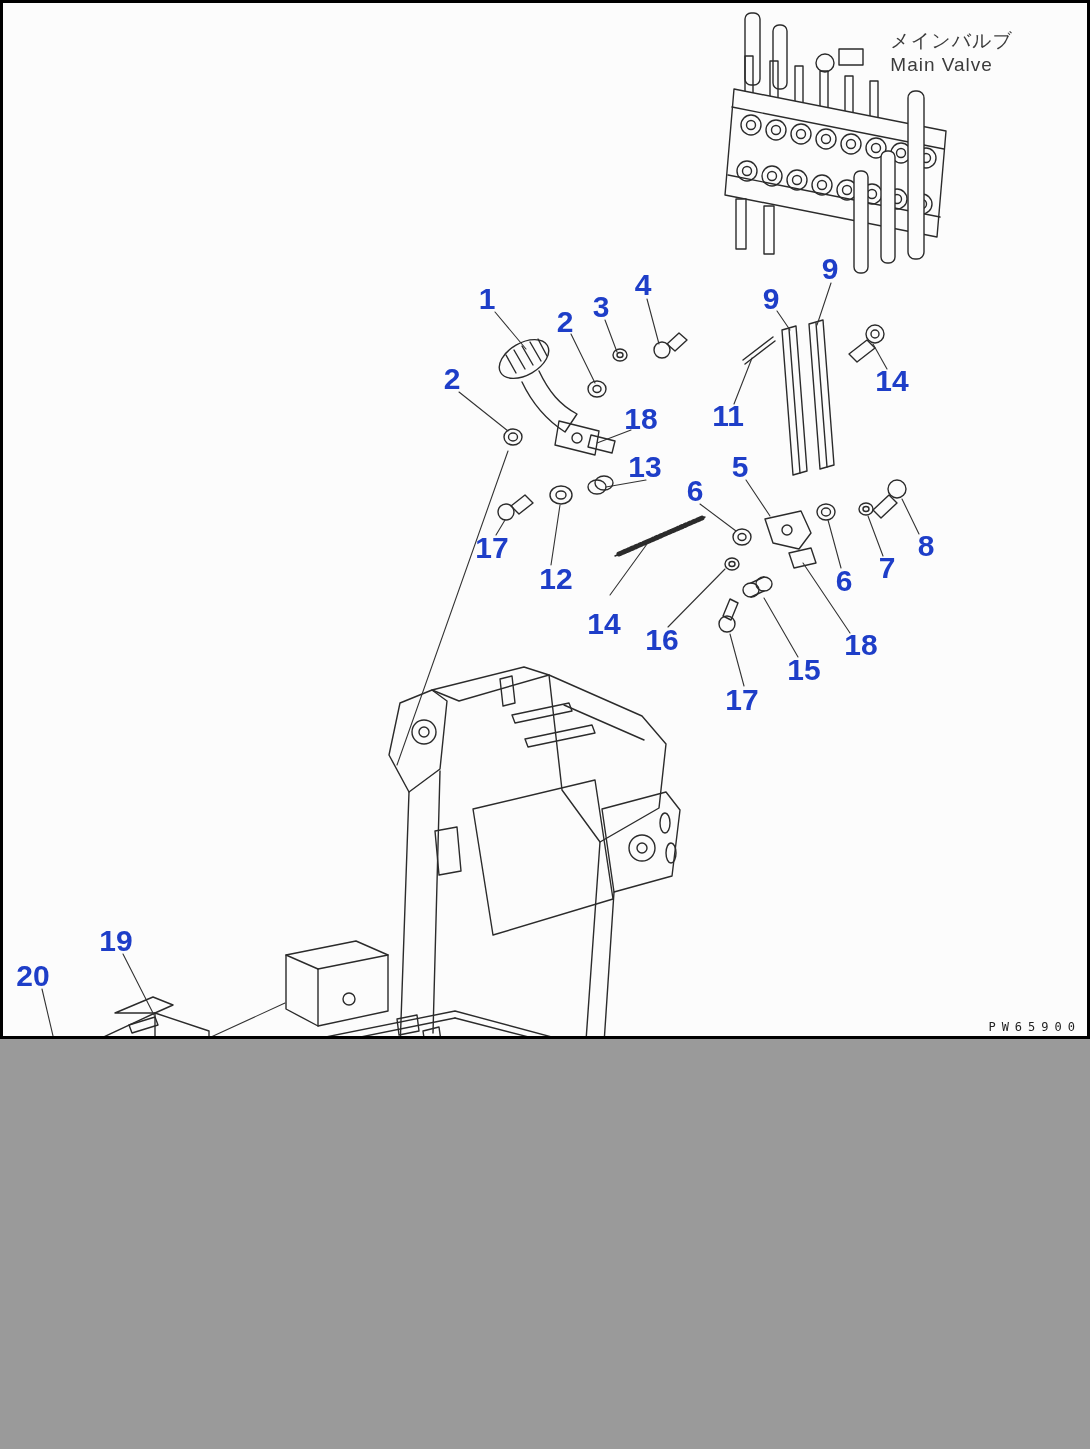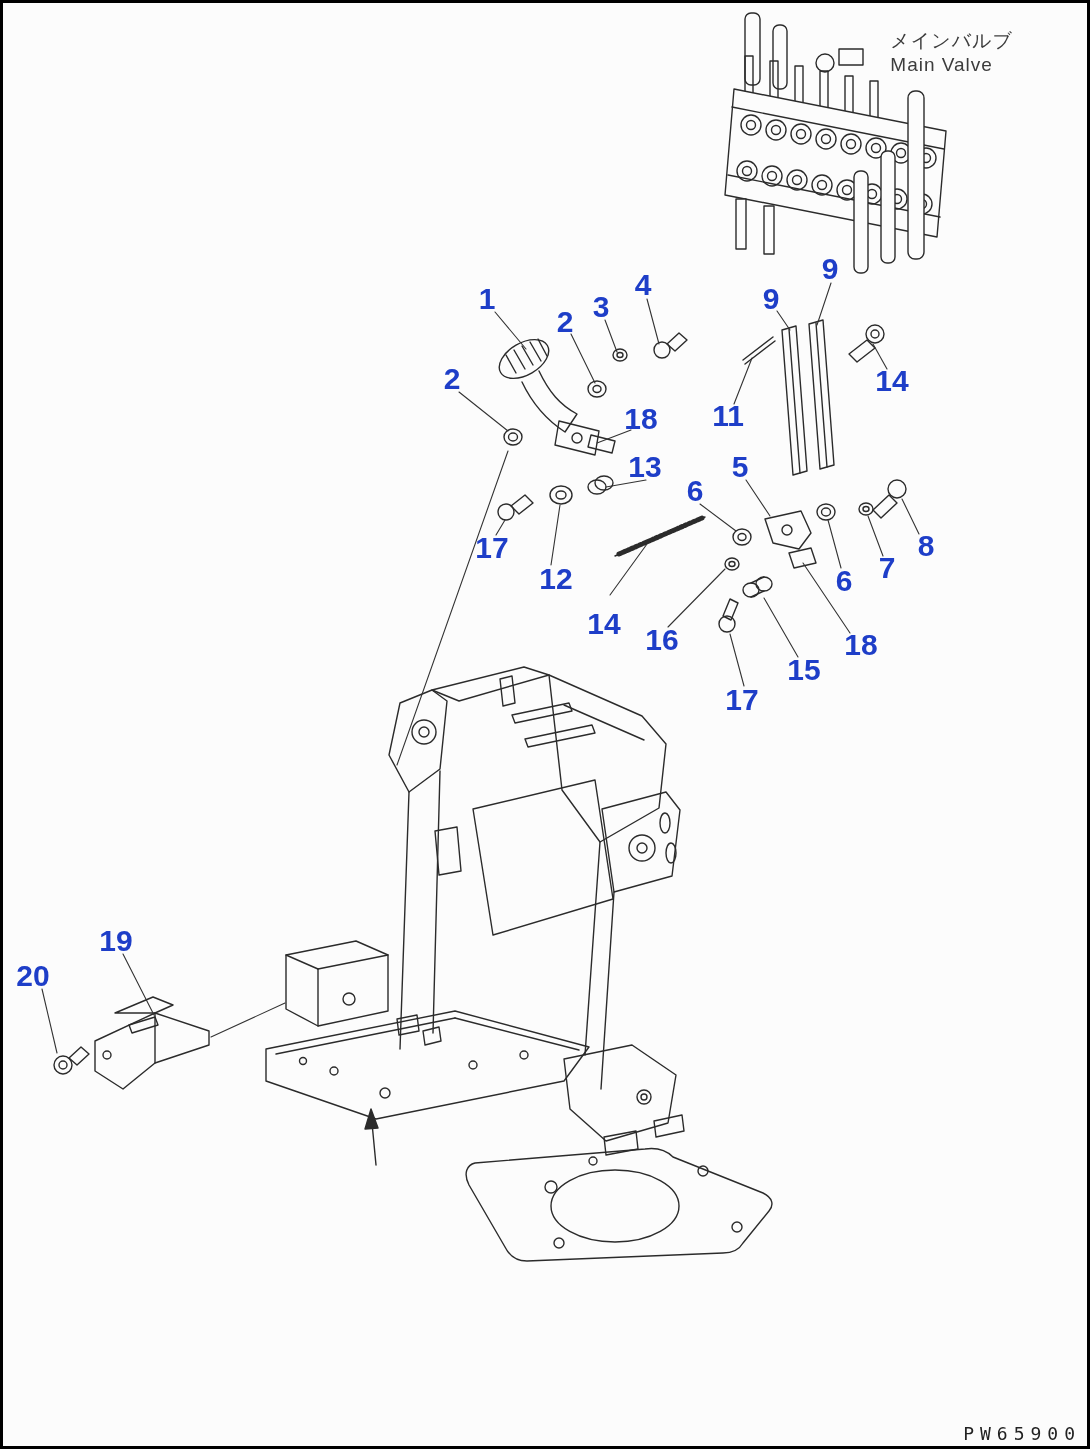--- a/index.html
+++ b/index.html
@@ -1,19 +1,19 @@
 <!DOCTYPE html>
 <html><head>
 <meta charset="utf-8">
 <style>
   * { margin:0; padding:0; box-sizing:border-box; }
   html,body { background:#9a9a9a; }
   body { font-family:"Liberation Sans","DejaVu Sans",sans-serif; }
   .page {
-    position:relative; width:1090px; height:1449px;
+    position:relative; width:1090px; height:1039px;
     background:#fcfcfc; border:3px solid #000; overflow:hidden;
   }
   .drawing { position:absolute; left:0; top:0; width:1090px; height:1449px; }
   .callout {
     position:absolute; transform:translate(-50%,-50%);
     font-family:"Liberation Sans","DejaVu Sans",sans-serif;
     font-weight:bold; font-size:30px; line-height:1; cursor:pointer;
     user-select:none;
   }
   .title-block {
@@ -21,21 +21,21 @@
     font-size:19px; color:#3c3c3c; letter-spacing:1px; line-height:1.25;
   }
   .ref-note {
     position:absolute; left:236px; top:1238px;
     font-size:21px; color:#2e2e2e; letter-spacing:1.5px; line-height:1.3;
   }
   .ref-note .en { padding-left:14px; }
   .part-code {
     position:absolute; right:6px; bottom:2px;
     font-family:"DejaVu Sans Mono","Liberation Mono",monospace;
-    font-size:18px; letter-spacing:6px; color:#222;
+    font-size:12px; letter-spacing:6px; color:#222;
   }
 </style>
 </head>
 <body>
 
 <div class="page">
 
   <svg class="drawing" viewBox="0 0 1090 1449" fill="none" stroke="#2b2b2b" stroke-width="1.4" stroke-linejoin="round" stroke-linecap="round">
 
     <g>

